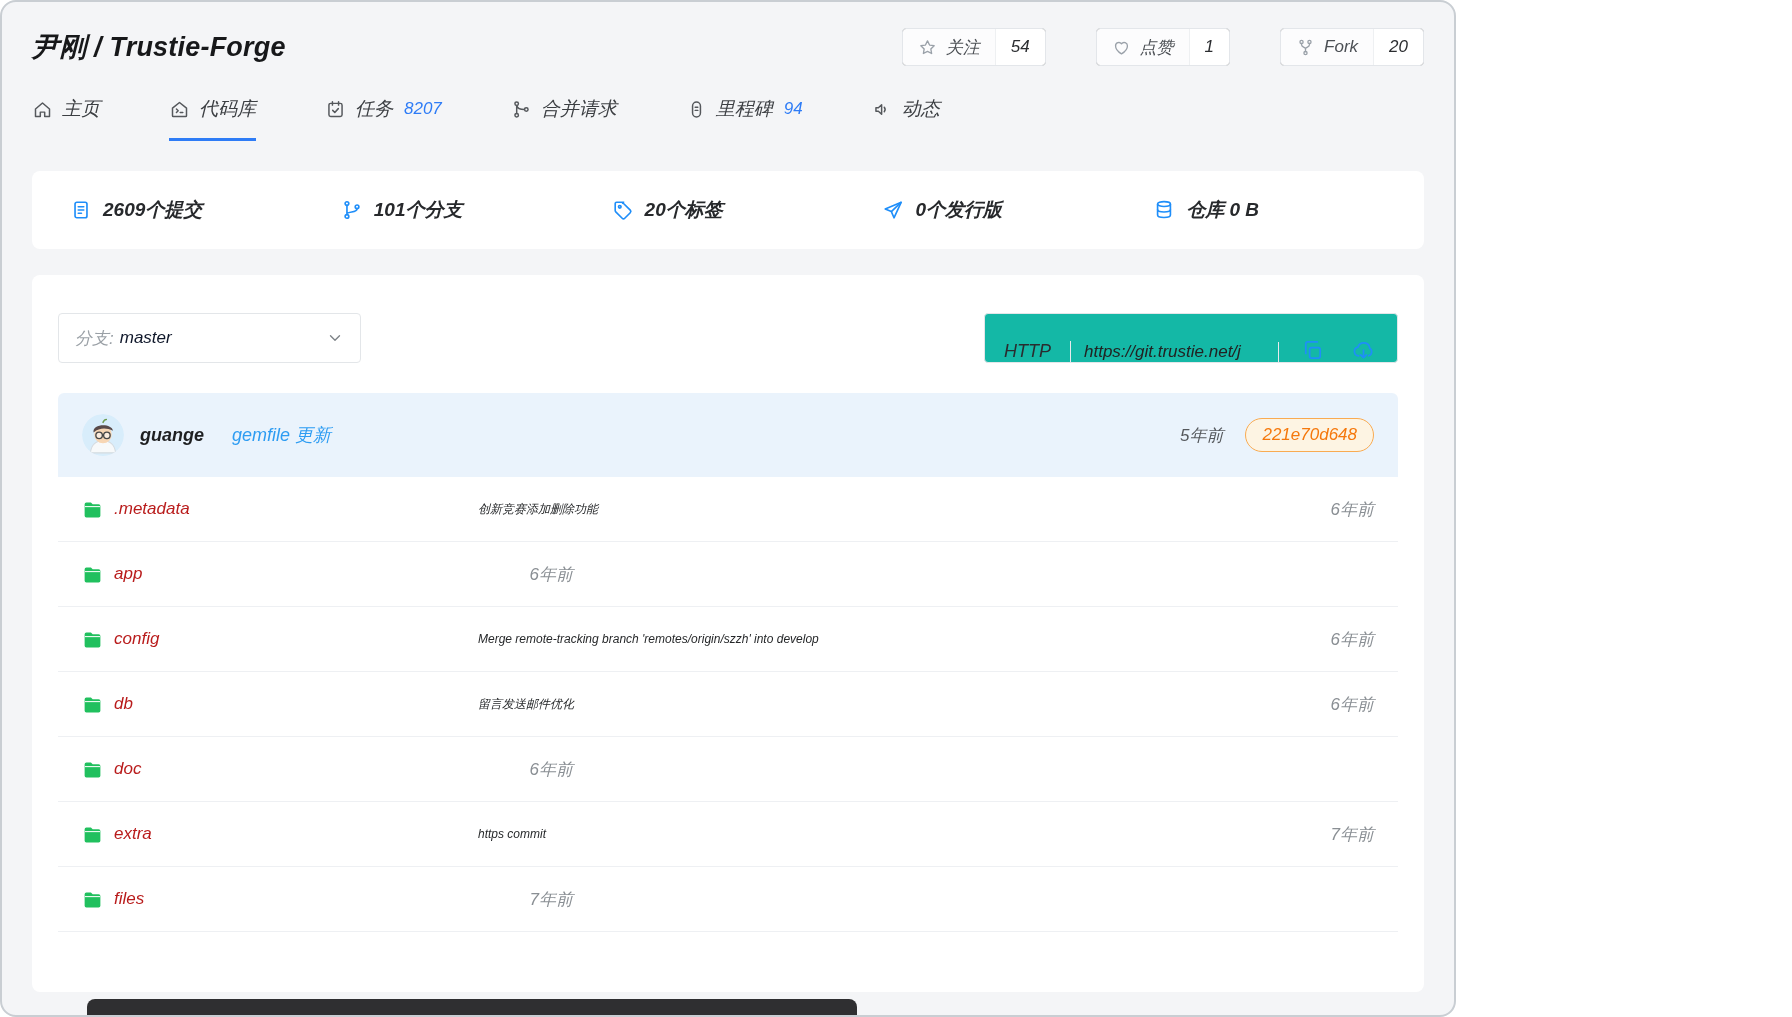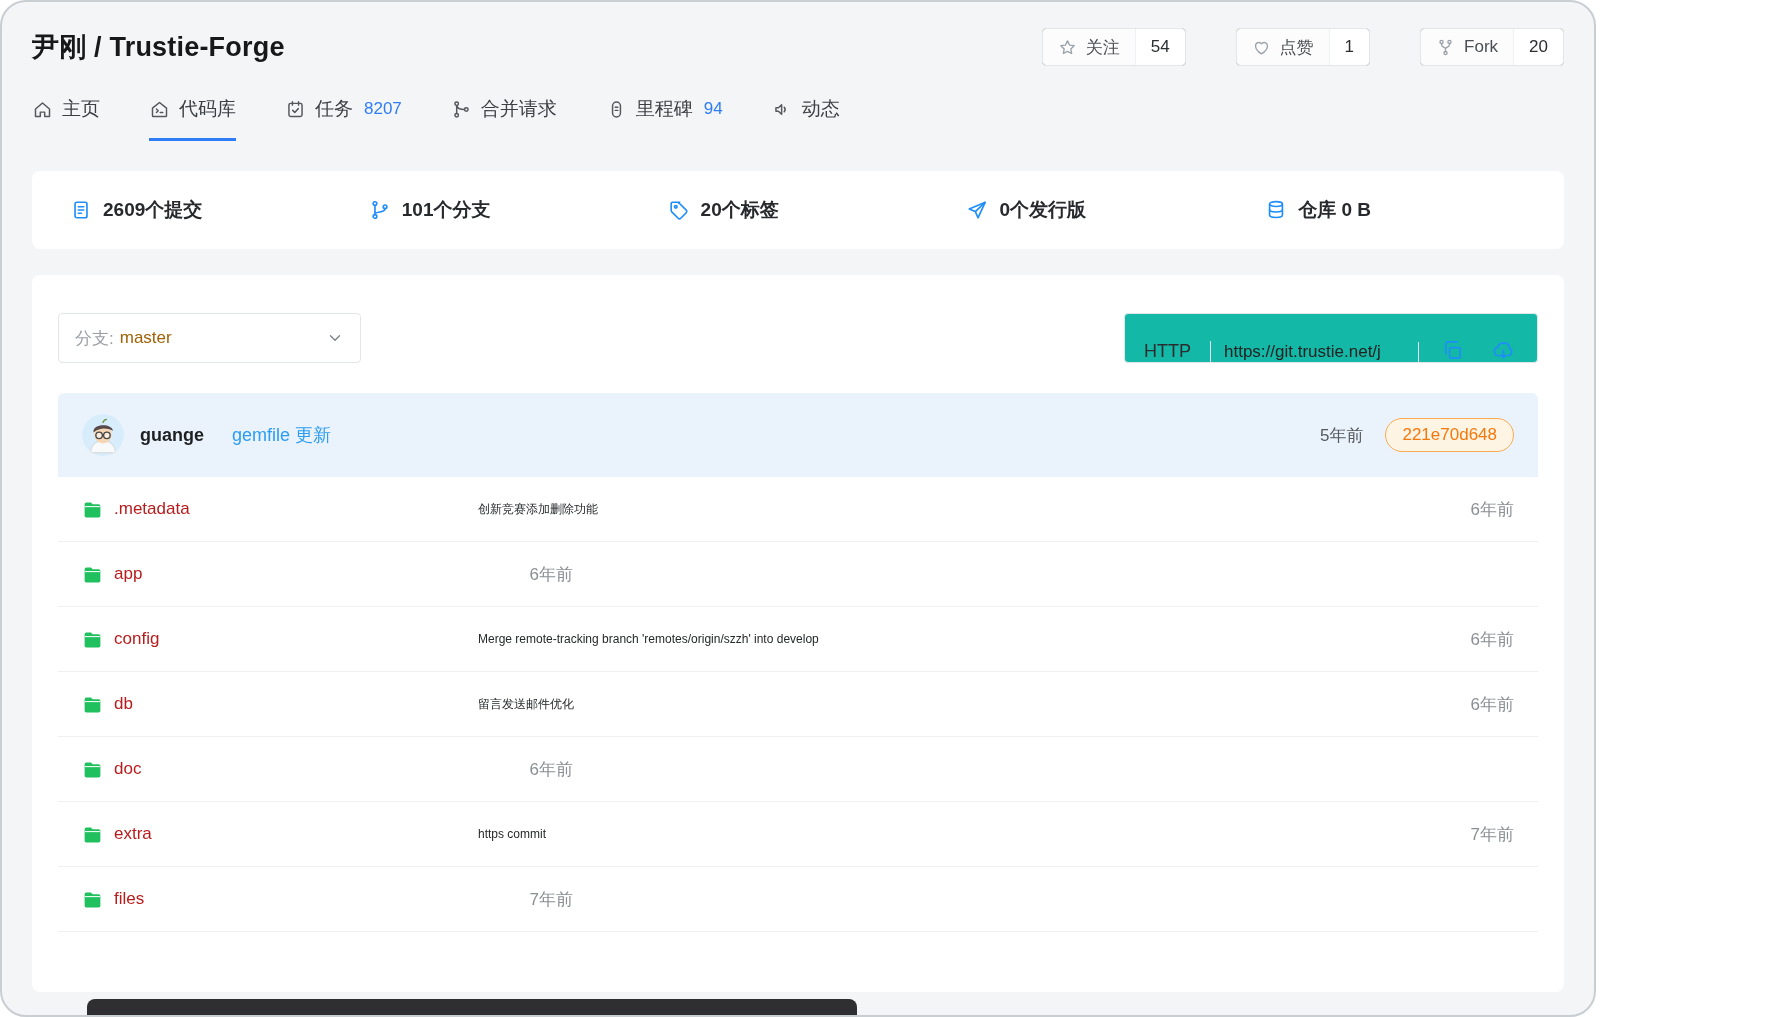--- a/index.html
+++ b/index.html
@@ -1,54 +1,54 @@
 <!DOCTYPE html>
 <html style="--accent: #1f8ef9; --accent-strong: #2e7cf6; --link: #2d9cf2; --folder: #21c05e; --sha-text: #f5780c; --sha-border: #f9ab52; --sha-bg: #fdf4e3; --commit-row-bg: #eaf3fc;"><head>
 <meta charset="utf-8">
 <style>
   * { box-sizing: border-box; }
   html,body { margin:0; padding:0; background:#ffffff; font-family:"Liberation Sans","DejaVu Sans",sans-serif; }
-  .window { position:relative; width:1596px; height:1017px; border:2px solid #c9ced3; border-radius:26px;
-            background:#f4f5f7; overflow:hidden; }
+  .window { position:relative; width:1456px; height:1017px; border:2px solid #c9ced3; border-radius:16px;
+            background:#f4f5f7; overflow:hidden;font-style:italic; }
 
   
   .page-head { padding:26px 30px 0; }
   .title-row { display:flex; justify-content:space-between; align-items:center; }
   .repo-title { font-size:27px; font-weight:600; color:#17181a; letter-spacing:.2px; }
   .actions { display:flex; gap:50px; }
   .action-btn { display:flex; align-items:stretch; border:1px solid #e3e6ea; border-radius:4px;
                 background:#737373; overflow:hidden; height:38px; font-size:17px; cursor:pointer; }
   .action-main { display:flex; align-items:center; gap:9px; padding:0 15px; color:#4b4f54; background:#fcfcfd; }
   .action-main .icon { width:19px; height:19px; color:#9aa1a9; }
   .action-count { display:flex; align-items:center; padding:0 15px; color:#2b2d30; background:#fff;
                   border-left:1px solid #eef0f2; }
 
   
-  .nav-tabs { display:flex; gap:49px; margin-top:30px; padding-left:0; }
+  .nav-tabs { display:flex; gap:69px; margin-top:30px; padding-left:0; }
   .tab { display:flex; align-items:center; gap:9px; font-size:19px; color:#3c3f43;
          padding-bottom:16px; border-bottom:3px solid transparent; cursor:pointer; }
   .tab .icon { width:21px; height:21px; color:#55585c; }
   .tab.active { border-bottom-color:var(--accent-strong,#2e7cf6); }
   .tab .count { color:var(--accent-strong,#2e7cf6); font-size:17px; margin-left:2px; }
 
   
   .stats-card { margin:30px 30px 0; background:#fff; border-radius:8px; height:78px;
                 display:flex; align-items:center; padding-left:38px; }
   .stat { display:flex; align-items:center; gap:11px; font-size:19px; font-weight:600;
           color:#27292c; width:327px; cursor:pointer; }
   .stat .icon { width:22px; height:22px; color:var(--accent,#1f8ef9); }
 
   
   .main-card { position:relative; margin:26px 30px 0; background:#fff; border-radius:8px;
                padding:38px 26px 0; min-height:700px; }
   .toolbar { display:flex; justify-content:space-between; align-items:center; }
   .branch-select { width:303px; height:50px; border:1px solid #e3e6e9; border-radius:4px;
                    display:flex; align-items:center; padding:0 16px; font-size:17px; cursor:pointer; }
   .branch-label { color:#9aa0a6; }
-  .branch-value { color:#a16207; margin-left:6px; }
+  .branch-value { color:#0f172a; margin-left:6px; }
   .branch-select .chev { margin-left:auto; width:18px; height:18px; color:#7d8287; }
 
   .clone-group { display:flex; align-items:flex-end; height:50px; border:1px solid #e3e6e9; border-radius:4px; background:#14b8a6; }
   .clone-protocol { display:flex; align-items:center; padding:0 19px; font-size:18px; color:#2a2c2f;
                     border-right:1px solid #e8eaed; cursor:pointer; }
   .clone-url { display:flex; align-items:center; width:208px; padding:0 13px; font-size:17px; color:#222;
                white-space:nowrap; overflow:hidden; border-right:1px solid #e8eaed; }
   .clone-icons { display:flex; align-items:center; gap:28px; padding:0 22px; }
   .clone-icons .icon { width:23px; height:23px; color:var(--accent,#1f8ef9); cursor:pointer; }
 

